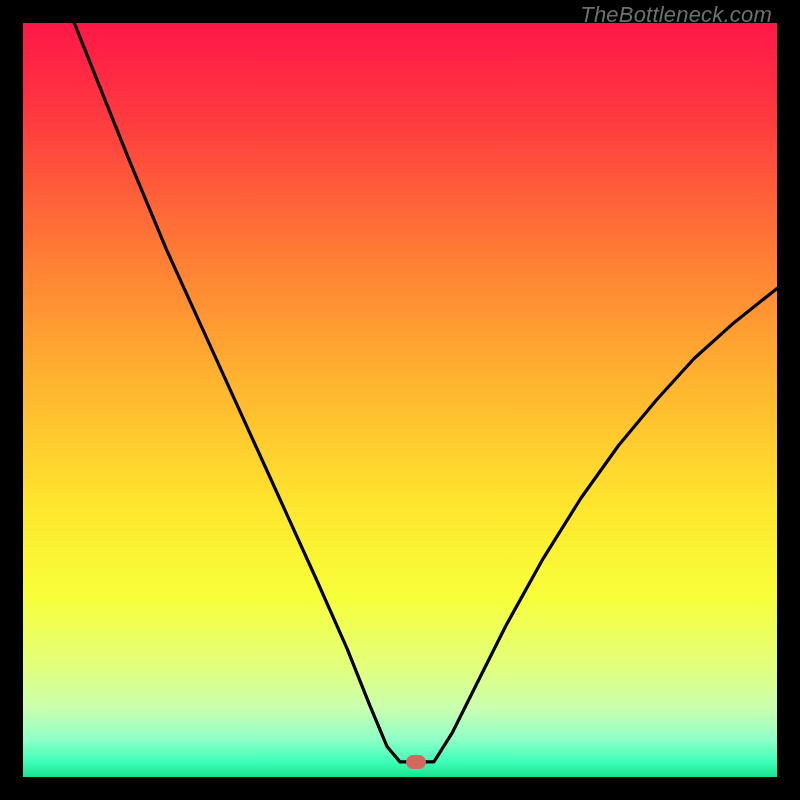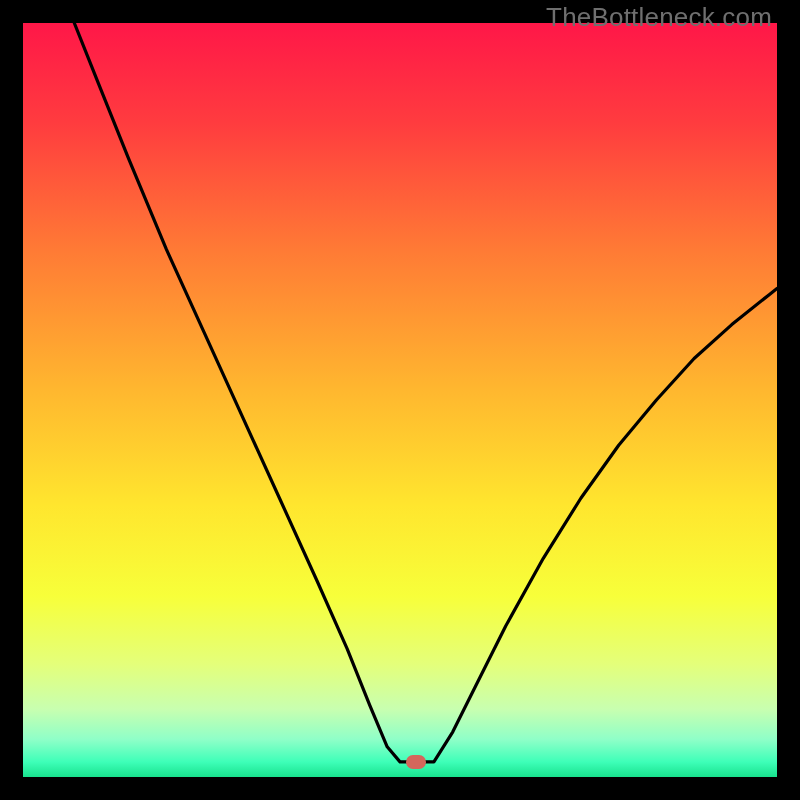--- a/index.html
+++ b/index.html
@@ -29,23 +29,24 @@
     position: absolute;
     left: 0; top: 0;
     width: 754px;
     height: 754px;
   }
   .watermark {
     position: absolute;
     top: 2px;
     right: 28px;
     color: #6f6f6f;
-    font-size: 26px;
+    font-size: 22px;
     font-weight: 400;
     letter-spacing: 0.2px;
+    font-style: italic;
   }
   .marker {
     position: absolute;
     width: 20px;
     height: 14px;
     border-radius: 7px;
     transform: translate(-50%, -50%);
   }
 </style>
 </head>

